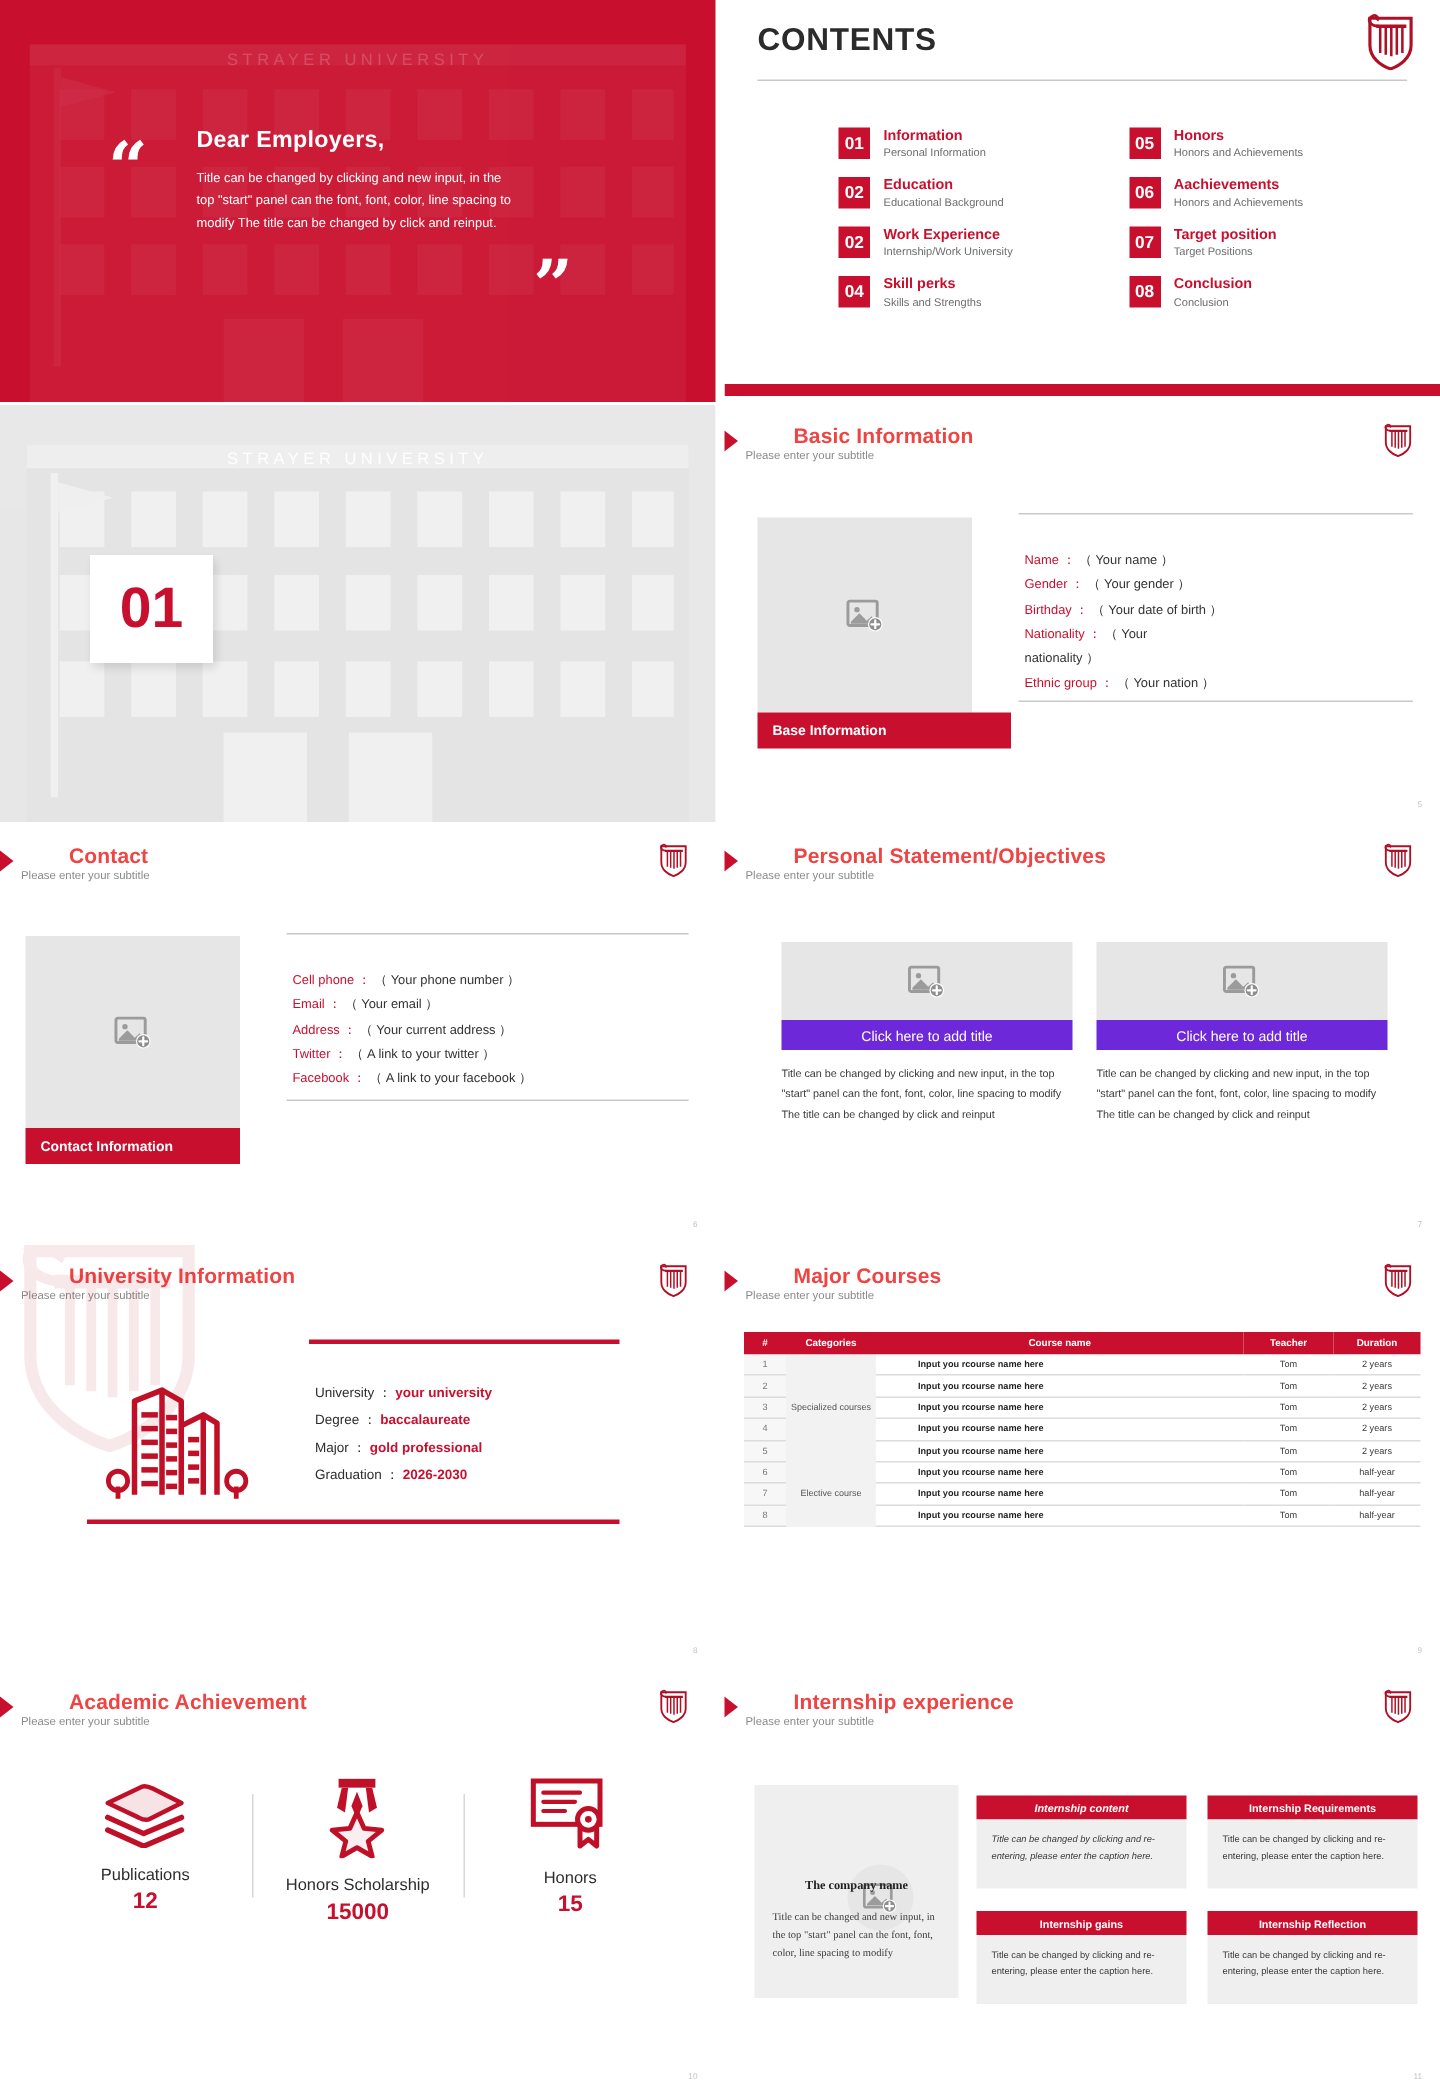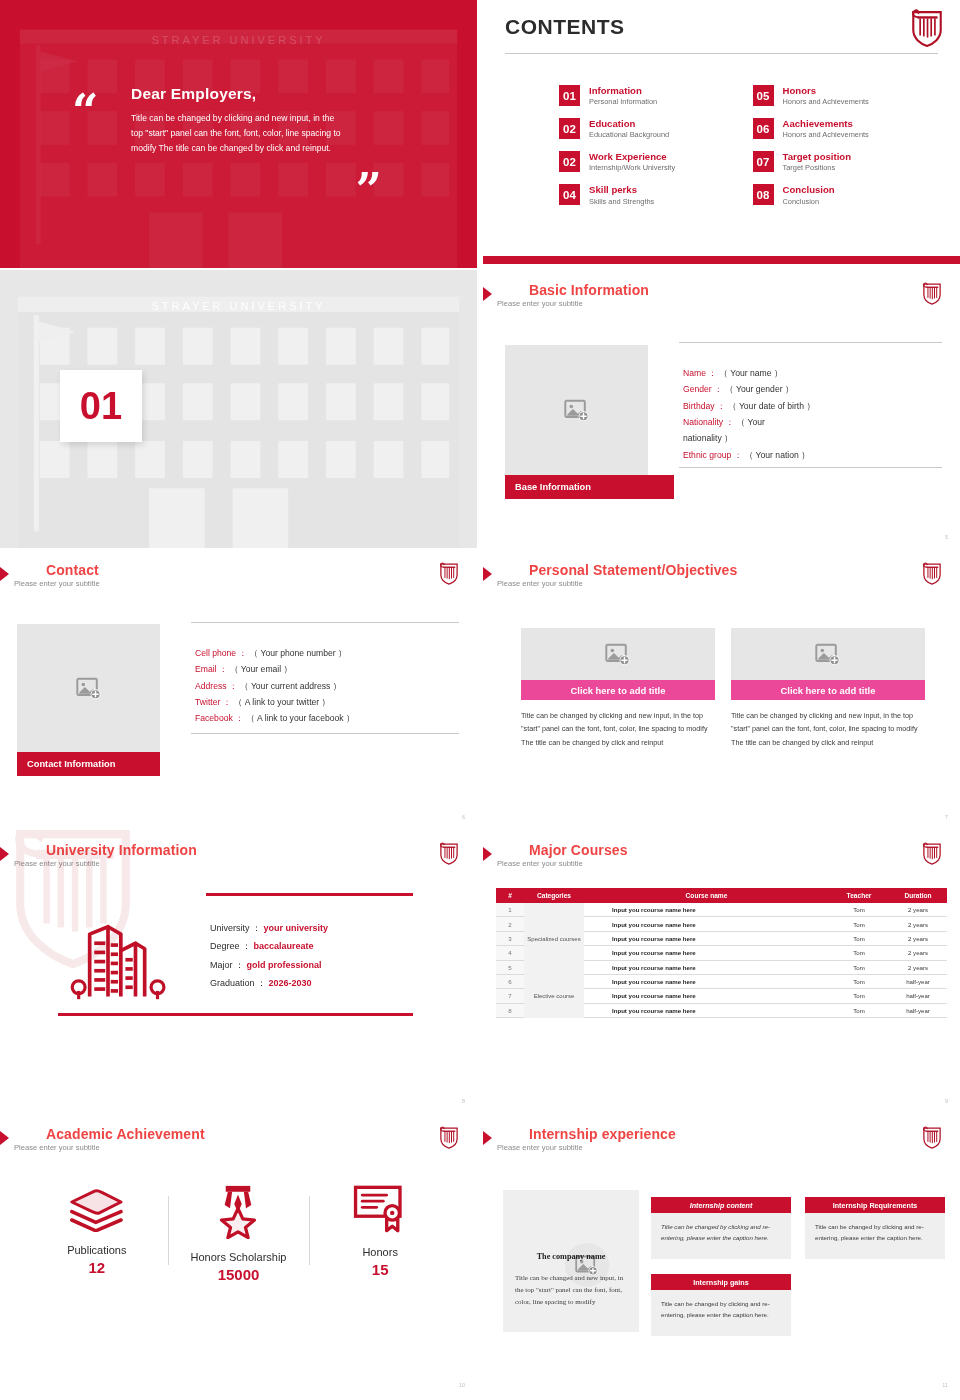--- a/index.html
+++ b/index.html
@@ -96,21 +96,21 @@
   
   .infolist { position: absolute; }
   .infolist .rule { height: 1px; background: #c9c9c9; }
   .irow { font-size: 8.6px; line-height: 1.9; }
   .ikey { color: #C8102E; }
   .ival { color: #333; margin-top: 12px; }
 
   
   .stmt-card { position: absolute; }
   .stmt-img { height: 52px; background: #e6e6e6; display:flex; align-items:center; justify-content:center; }
-  .stmt-bar { height: 20px; background: #ec4899; color:#fff; font-size: 9.4px; font-weight:700;
+  .stmt-bar { height: 20px; background: #6d28d9; color:#fff; font-size: 9.4px; font-weight:400;
               display:flex; align-items:center; justify-content:center; }
   .stmt-body { font-size: 7.2px; color:#3a3a3a; line-height:1.85; margin-top: 9px; }
 
   
   .uni-panel { position: absolute; left: 58px; top: 63px; width: 355px; height: 123px; }
   .uni-topline { position:absolute; left: 148px; top: 0; right: 0; height: 3px; background: #C8102E; }
   .uni-botline { position:absolute; left: 0; bottom: 0; right: 0; height: 3px; background: #C8102E; }
   .uni-rows { position: absolute; left: 152px; top: 26px; }
   .uni-row { font-size: 9px; line-height: 2.05; color: #2d2d2d; }
   .uni-row b { color: #C8102E; }
@@ -695,16 +695,20 @@
       <div class="int-body">Title can be changed by clicking and re-entering, please enter the caption here.</div>
     </div>
     <div class="int-card" style="left:322px;top:83px;width:140px;">
       <div class="int-head">Internship Requirements</div>
       <div class="int-body">Title can be changed by clicking and re-entering, please enter the caption here.</div>
     </div>
     <div class="int-card" style="left:168px;top:160px;width:140px;">
       <div class="int-head">Internship gains</div>
       <div class="int-body">Title can be changed by clicking and re-entering, please enter the caption here.</div>
     </div>
+    <div class="int-card" style="left:322px;top:160px;width:140px;">
+      <div class="int-head">Internship Reflection</div>
+      <div class="int-body">Title can be changed by clicking and re-entering, please enter the caption here.</div>
+    </div>
     <div class="pgnum">11</div>
   </div>
 
 </div>
 
 </body></html>

